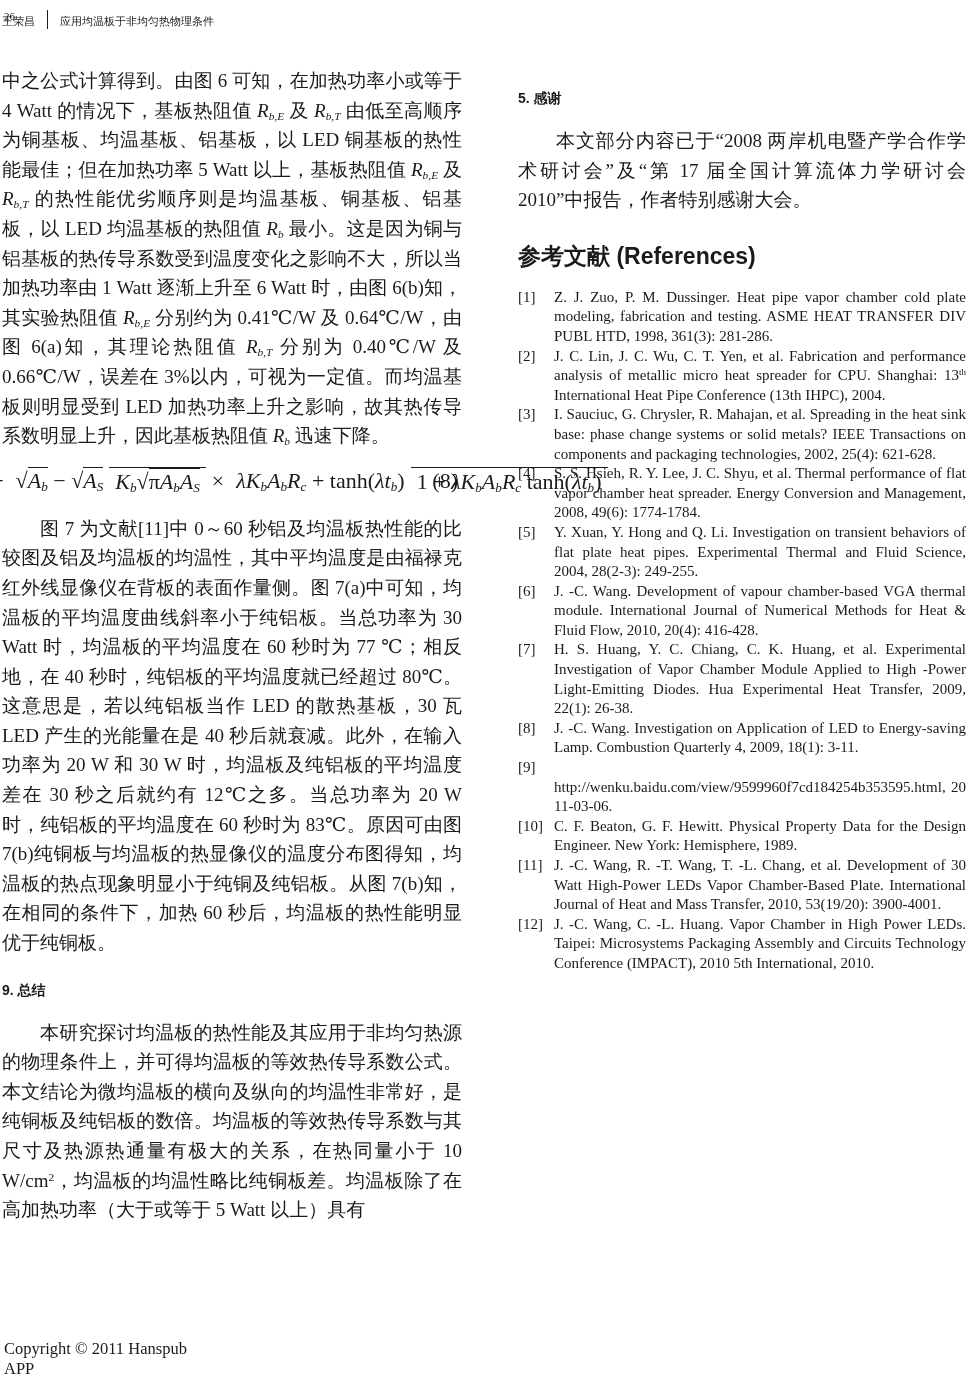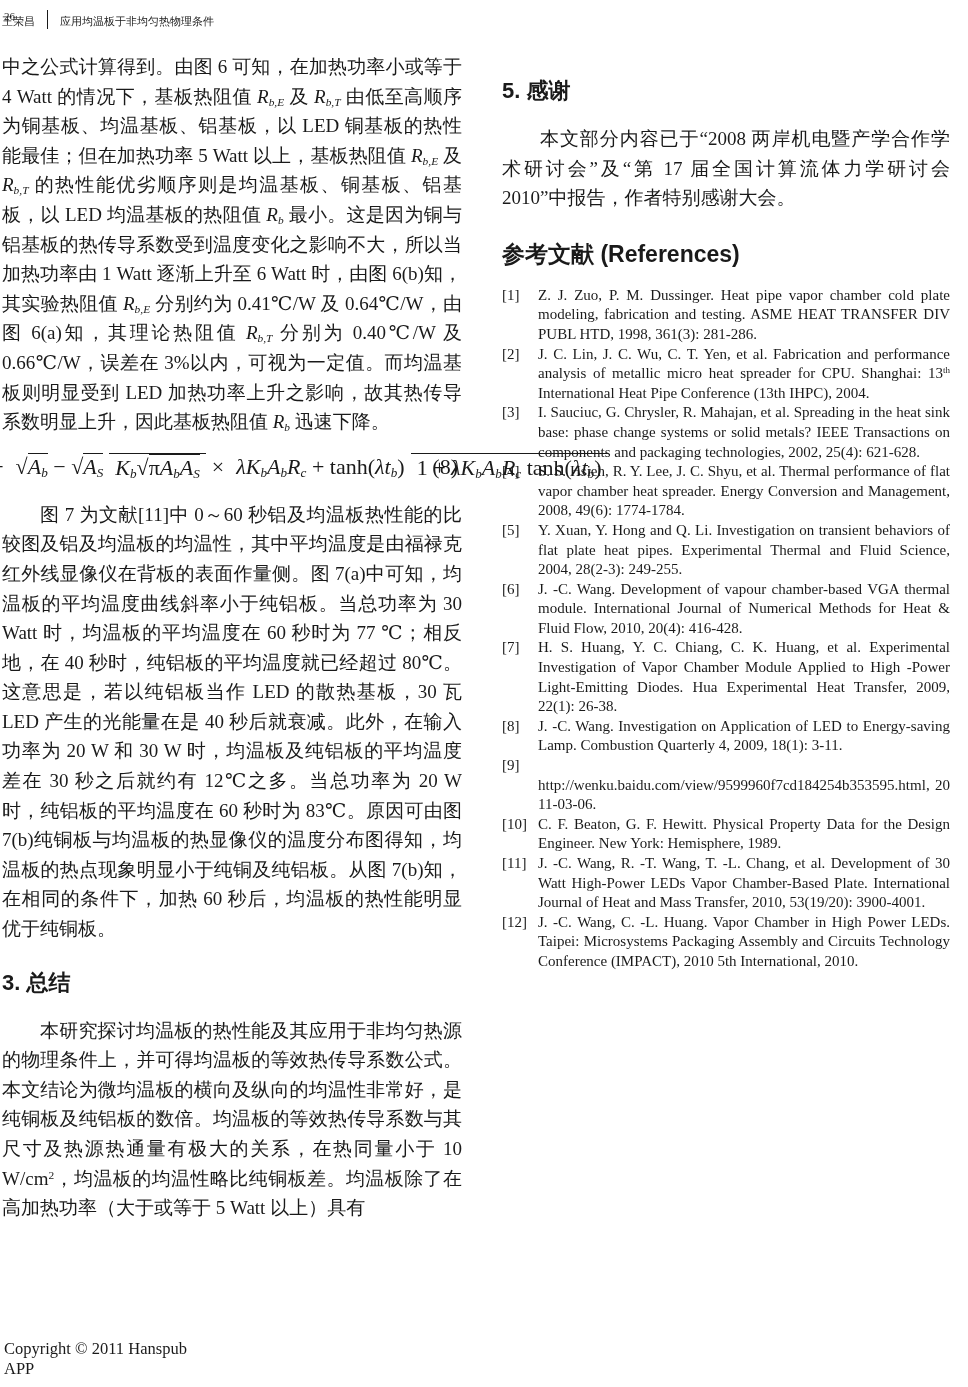--- a/index.html
+++ b/index.html
@@ -8,32 +8,32 @@
     background:#ffffff;color:#1a1a1a;
     font-family:"Liberation Serif","DejaVu Serif",serif;
   }
   .page{padding:8px 2px 0 2px;position:relative;height:100%;box-sizing:border-box;}
   
   .hdr{position:relative;height:34px;font-size:11px;}
   .hdr .pageno{position:absolute;left:2px;top:2px;}
   .hdr .center{position:absolute;left:0;right:0;top:2px;text-align:left;}
   .vbar{display:inline-block;width:1px;height:19px;background:#1a1a1a;margin:0 12px;vertical-align:-4px;}
   
-  .columns{display:flex;gap:40px;margin-top:10px;}
+  .columns{display:flex;gap:56px;margin-top:24px;}
   .col{text-align:justify;}
   .col.left{width:460px;}
   .col.right{width:448px;}
   p.body{font-size:19px;line-height:29.6px;margin:0;}
   p.indent{text-indent:2em;}
   sub{font-size:0.60em;vertical-align:-0.25em;line-height:0;}
   sup{font-size:0.60em;vertical-align:0.55em;line-height:0;}
   .it{font-style:italic;}
   
   h2.sec{font-family:"Liberation Sans","DejaVu Sans",sans-serif;font-weight:bold;
-    font-size:22px;margin:24px 0 18px 0;text-align:left;}
+    font-size:14px;margin:24px 0 18px 0;text-align:left;}
   h2.refs-h{font-size:23px;margin:26px 0 16px 0;}
   
   .equation{display:flex;align-items:center;justify-content:center;position:relative;
     font-size:22px;margin:16px 0 18px 0;text-align:center;}
   .frac{display:inline-flex;flex-direction:row;align-items:center;vertical-align:middle;margin:0 2px;}
   .frac .num,.frac .den{padding:1px 6px;white-space:nowrap;}
   .frac .den{border-top:1.4px solid #1a1a1a;}
   .op{margin:0 4px;}
   .eq-lhs{white-space:nowrap;margin-right:2px;}
   .eq-num{position:absolute;right:4px;top:50%;transform:translateY(-50%);}
@@ -80,21 +80,21 @@
         <span class="op">×</span>
         <span class="frac">
           <span class="num"><span class="it">λ</span><span class="it">K</span><sub class="it">b</sub><span class="it">A</span><sub class="it">b</sub><span class="it">R</span><sub class="it">c</sub><span> + tanh(</span><span class="it">λ</span><span class="it">t</span><sub class="it">b</sub><span>)</span></span>
           <span class="den"><span>1 + </span><span class="it">λ</span><span class="it">K</span><sub class="it">b</sub><span class="it">A</span><sub class="it">b</sub><span class="it">R</span><sub class="it">c</sub><span> tanh(</span><span class="it">λ</span><span class="it">t</span><sub class="it">b</sub><span>)</span></span>
         </span>
         <span class="eq-num">(8)</span>
       </div>
 
       <p class="body indent">图 7 为文献[11]中 0～60 秒铝及均温板热性能的比较图及铝及均温板的均温性，其中平均温度是由福禄克红外线显像仪在背板的表面作量侧。图 7(a)中可知，均温板的平均温度曲线斜率小于纯铝板。当总功率为 30 Watt 时，均温板的平均温度在 60 秒时为 77 ℃；相反地，在 40 秒时，纯铝板的平均温度就已经超过 80℃。这意思是，若以纯铝板当作 LED 的散热基板，30 瓦 LED 产生的光能量在是 40 秒后就衰减。此外，在输入功率为 20 W 和 30 W 时，均温板及纯铝板的平均温度差在 30 秒之后就约有 12℃之多。当总功率为 20 W 时，纯铝板的平均温度在 60 秒时为 83℃。原因可由图 7(b)纯铜板与均温板的热显像仪的温度分布图得知，均温板的热点现象明显小于纯铜及纯铝板。从图 7(b)知，在相同的条件下，加热 60 秒后，均温板的热性能明显优于纯铜板。</p>
 
-      <h2 class="sec">3. 总结</h2>
+      <h2 class="sec">9. 总结</h2>
       <p class="body indent"><span>本研究探讨均温板的热性能及其应用于非均匀热源的物理条件上，并可得均温板的等效热传导系数公式。本文结论为微均温板的横向及纵向的均温性非常好，是纯铜板及纯铝板的数倍。均温板的等效热传导系数与其尺寸及热源热通量有极大的关系，在热同量小于 10 W/cm</span><sup>2</sup><span>，均温板的均温性略比纯铜板差。均温板除了在高加热功率（大于或等于 5 Watt 以上）具有</span></p>
     </div>
 
     <div class="col right">
 
       <h2 class="sec">5. 感谢</h2>
       <p class="body indent">本文部分内容已于“2008 两岸机电暨产学合作学术研讨会”及“第 17 届全国计算流体力学研讨会 2010”中报告，作者特别感谢大会。</p>
 
       <h2 class="sec refs-h">参考文献 (References)</h2>
 

